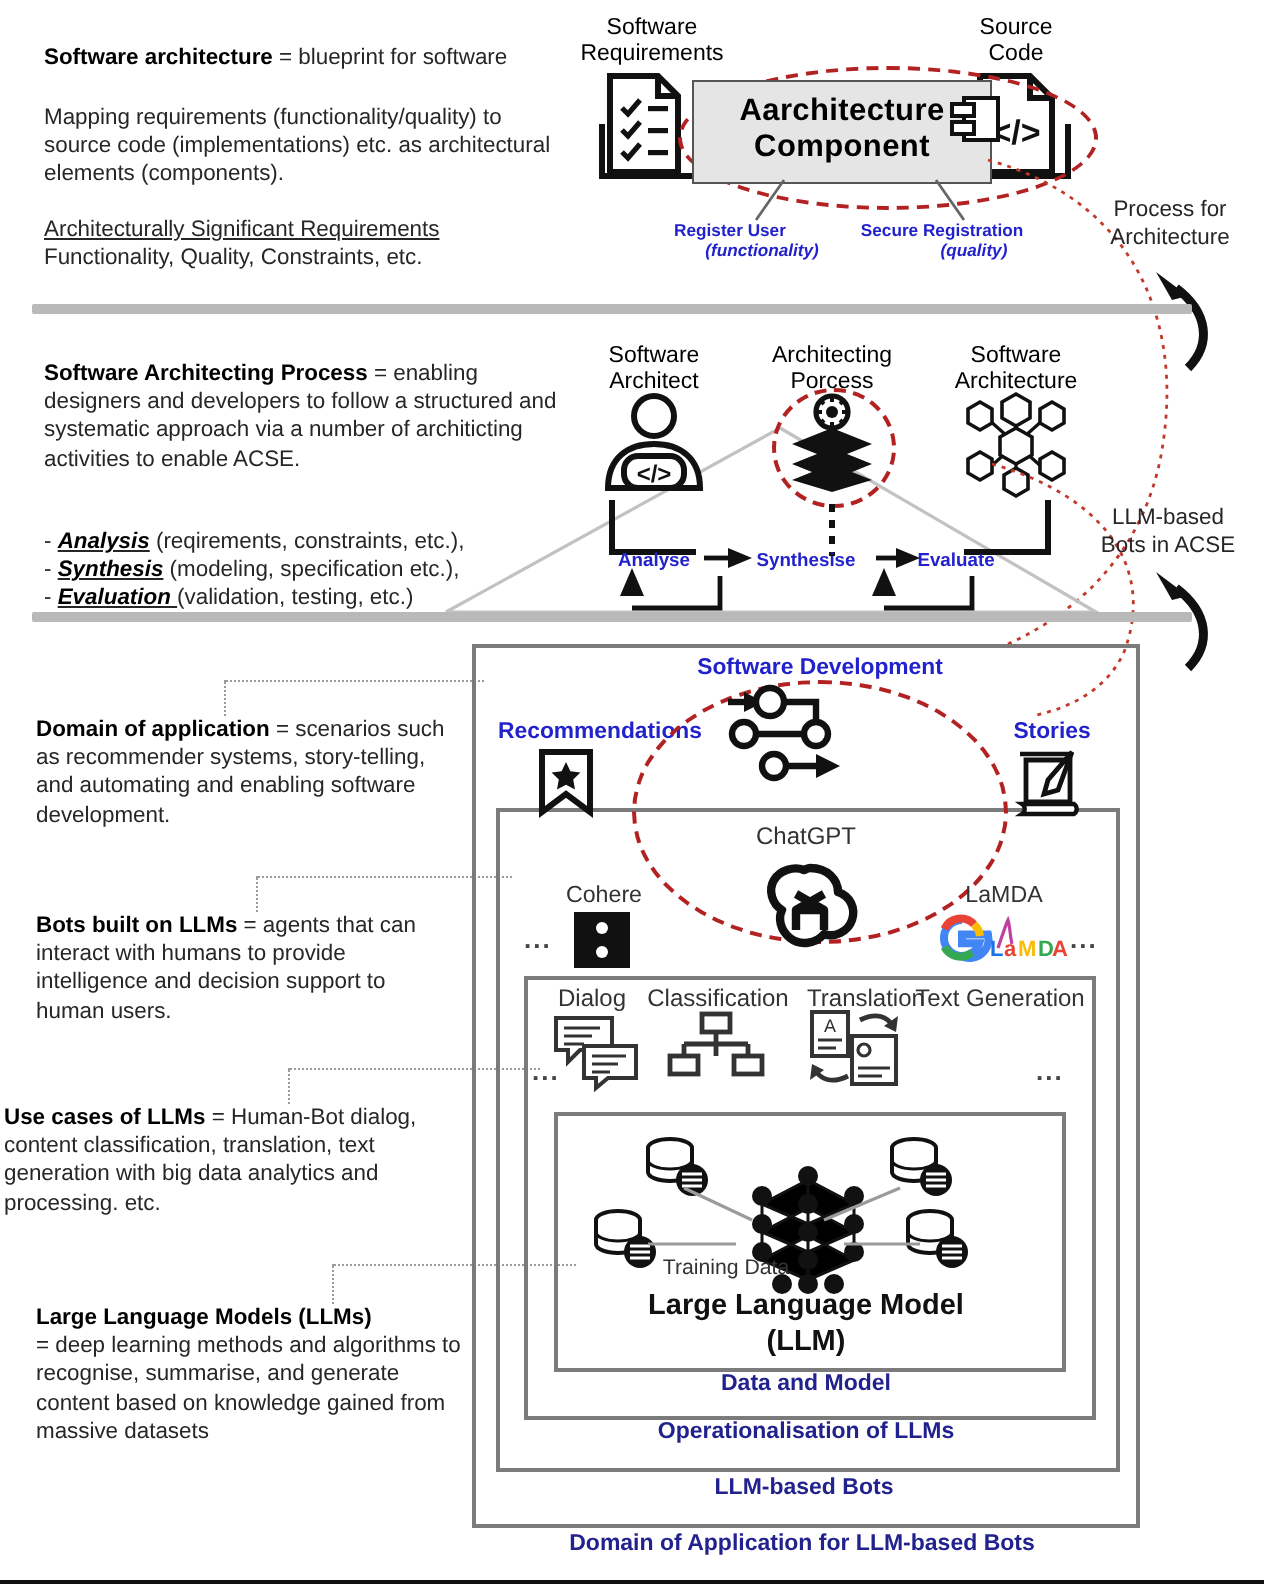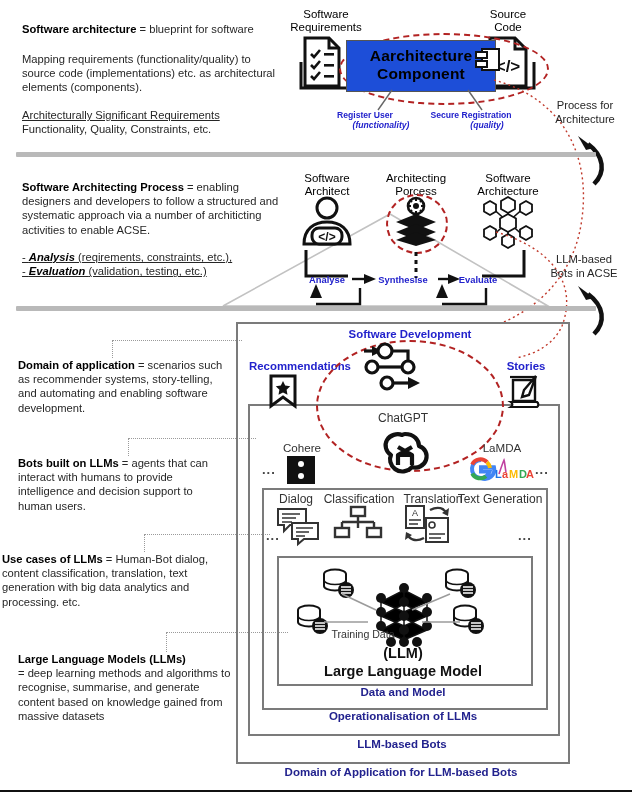--- a/index.html
+++ b/index.html
@@ -12,21 +12,21 @@
   .txt{font-size:11.2px;line-height:14.2px;color:#262626;}
   .txt b{font-weight:bold;color:#000;}
   .u{text-decoration:underline;}
   .i{font-style:italic;}
   .hdr{font-weight:normal;font-size:11.5px;line-height:13px;text-align:center;color:#000;}
   .sep{position:absolute;height:5px;background:#b9b9b9;border-radius:1px;}
   .botline{position:absolute;left:0;height:2px;background:#111;}
   .box{position:absolute;border:2px solid #7b7b7b;background:transparent;}
   .boxlbl{position:absolute;width:100%;text-align:center;font-weight:bold;
           font-size:11.5px;color:#22228e;}
-  .compbox{position:absolute;border:1.6px solid #555;background:#1d4ed8;}
+  .compbox{position:absolute;border:1.6px solid #555;background:#e5e5e5;}
   .compname{font-weight:bold;font-size:15.5px;line-height:18px;text-align:center;color:#000;
             letter-spacing:.2px;}
   .dash{position:absolute;border:2px dashed #b22222;border-radius:50%;}
   .dotline{position:absolute;border-top:1.5px dotted #9a9a9a;height:0;}
   .dotvert{position:absolute;border-left:1.5px dotted #9a9a9a;width:0;}
   .smlbl{position:absolute;font-size:8.6px;font-weight:bold;color:#2222cc;text-align:center;line-height:10px;}
   .smlbl i{font-weight:bold;font-style:italic;padding-left:32px;}
   .midlbl{position:absolute;font-size:9.4px;font-weight:bold;color:#2222cc;text-align:center;}
   .iconlbl{position:absolute;font-size:12px;color:#333;text-align:center;line-height:12px;}
   .rtlbl{position:absolute;font-size:11.2px;color:#262626;text-align:center;line-height:14px;}
@@ -138,23 +138,26 @@
   <path d="M6 8 L22 20 L14 22 Z" fill="#111"></path>
 </svg>
 </div>
 
 <div class="sep" style="left:16px;top:152px;width:580px;"></div>
 
 <div class="abs txt" style="left:22px;top:180px;width:268px;">
   <b>Software Architecting Process</b><span> = enabling designers and developers  to follow a structured and systematic approach via a number of architicting activities to enable ACSE.</span>
 </div>
 
-<div class="abs txt" style="left:22px;top:250px;width:268px;text-decoration:underline;">
+<div class="abs txt" style="left:22px;top:264px;width:268px;">
   <div>
     <span>- </span><span class="u i"><b>Analysis</b></span><span> (reqirements, constraints, etc.),</span>
+  </div>
+  <div>
+    <span>- </span><span class="u i"><b>Synthesis</b></span><span> (modeling, specification etc.),</span>
   </div>
   <div>
     <span>- </span><span class="u i"><b>Evaluation </b></span><span>(validation, testing, etc.)</span>
   </div>
 </div>
 
 <div class="abs" style="left:215px;top:212px;">
 <svg width="340" height="98" viewBox="0 0 340 98">
   <path d="M175 2 L333 94 L8 94 Z" stroke="#c2c2c2" stroke-width="1.6" fill="none"></path>
 </svg>
@@ -485,17 +488,17 @@
     <line x1="160" y1="28" x2="122" y2="44"></line>
     <line x1="34" y1="56" x2="78" y2="56"></line>
     <line x1="132" y1="56" x2="170" y2="56"></line>
   </g>
 </svg>
 </div>
 
 <div class="iconlbl" style="left:288px;top:628px;width:78px;font-size:10.6px;margin-left:36px;">Training Data</div>
 
 <div class="abs" style="left:290px;top:644px;width:226px;text-align:center;font-weight:bold;font-size:14.5px;line-height:18px;color:#111;">
+  <div>Large Language Model</div>
   <div>(LLM)</div>
-  <div>Large Language Model</div>
 </div>
 
 <div class="botline" style="top:790px;width:632px;"></div>
 
 </body></html>

